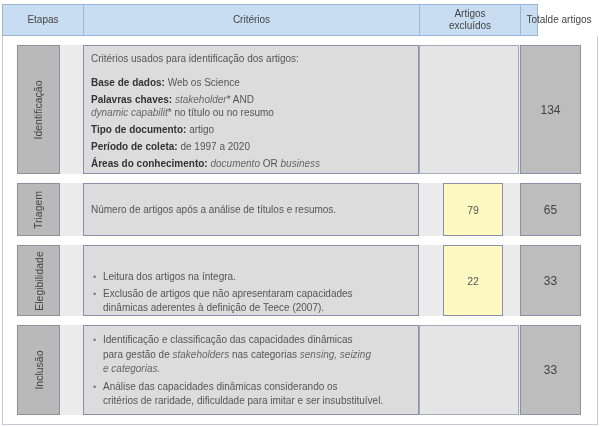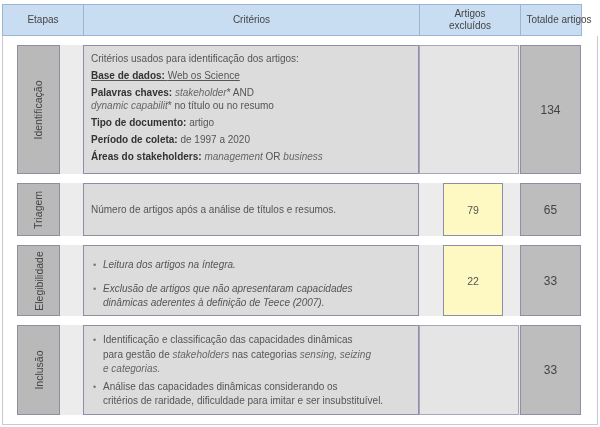--- a/index.html
+++ b/index.html
@@ -1,18 +1,18 @@
 <!DOCTYPE html>
 <html><head>
 <meta charset="utf-8">
 <style>
   html, body { margin:0; padding:0; background:#ffffff; }
   body { width:600px; height:427px; position:relative; overflow:hidden;
          font-family:"Liberation Sans", "DejaVu Sans", sans-serif; color:#555; }
-  .header { position:absolute; top:4px; left:2px; width:580px; height:32px;
+  .header { position:absolute; top:4px; left:2px; width:536px; height:32px;
             background:#c9ddf2; border:1px solid #9bb5d4; box-sizing:border-box; }
   .hcell { position:absolute; top:0; height:30px; display:flex; align-items:center;
            justify-content:center; text-align:center; font-size:10px; color:#444;
            line-height:12px; border-right:1px solid #9bb5d4; box-sizing:border-box; }
   .hcell:last-child { border-right:none; }
   .panel { position:absolute; top:36px; left:2px; width:596px; height:389px;
            border:1px solid #c8c8d4; border-top:none; box-sizing:border-box; background:#fff; }
   .stage { position:absolute; left:17px; width:43px; background:#b9b9b9;
            border:1px solid #8e8e9c; box-sizing:border-box; display:flex;
            align-items:center; justify-content:center; }
@@ -57,26 +57,26 @@
 </div>
 
 <div class="panel"></div>
 
 <div class="band" style="top:45px;height:129px;"></div>
 <div class="stage" style="top:45px;height:129px;">
     <span>Identificação</span>
   </div>
 <div class="crit" style="top:45px;height:129px;padding-top:5px;">
   <span class="ln">Critérios usados para identificação dos artigos:</span>
-  <span class="ln" style="margin-top:2px;text-decoration:underline;"><b>Base de dados:</b> <span>Web os Science</span></span>
+  <span class="ln" style="margin-top:9px;"><b>Base de dados:</b> <span>Web os Science</span></span>
   <span class="ln" style="margin-top:3px;line-height:13px;"><b>Palavras chaves:</b> <i>stakeholder</i><span>* AND</span></span>
   <span class="ln" style="line-height:13px;"><i>dynamic capabilit</i><span>* no título ou no resumo</span></span>
   <span class="ln" style="margin-top:3px;"><b>Tipo de documento:</b> <span>artigo</span></span>
   <span class="ln" style="margin-top:2px;"><b>Período de coleta:</b> <span>de 1997 a 2020</span></span>
-  <span class="ln" style="margin-top:2px;"><b>Áreas do stakeholders:</b> <i>management</i> <span>OR</span> <i>business</i></span>
+  <span class="ln" style="margin-top:2px;"><b>Áreas do conhecimento:</b> <i>documento</i> <span>OR</span> <i>business</i></span>
 </div>
 <div class="excl-area" style="top:45px;height:129px;"></div>
 <div class="total" style="top:45px;height:129px;">
     <span>134</span>
   </div>
 
 <div class="band" style="top:183px;height:53px;"></div>
 <div class="stage" style="top:183px;height:53px;">
     <span>Triagem</span>
   </div>
@@ -87,24 +87,24 @@
     <span>79</span>
   </div>
 <div class="total" style="top:183px;height:53px;">
     <span>65</span>
   </div>
 
 <div class="band" style="top:245px;height:71px;"></div>
 <div class="stage" style="top:245px;height:71px;">
     <span>Elegibilidade</span>
   </div>
-<div class="crit" style="top:245px;height:71px;padding-top:12px;line-height:14px;font-style:italic;">
+<div class="crit" style="top:245px;height:71px;padding-top:24px;line-height:14px;">
   <ul>
     <li><span>Leitura dos artigos na íntegra.</span></li>
-    <li style="margin-top:10px;">
+    <li style="margin-top:3px;">
         <span class="ln">Exclusão de artigos que não apresentaram capacidades</span>
         <span class="ln">dinâmicas aderentes à definição de Teece (2007).</span>
       </li>
   </ul>
 </div>
 <div class="excl" style="top:245px;height:71px;">
     <span>22</span>
   </div>
 <div class="total" style="top:245px;height:71px;">
     <span>33</span>

